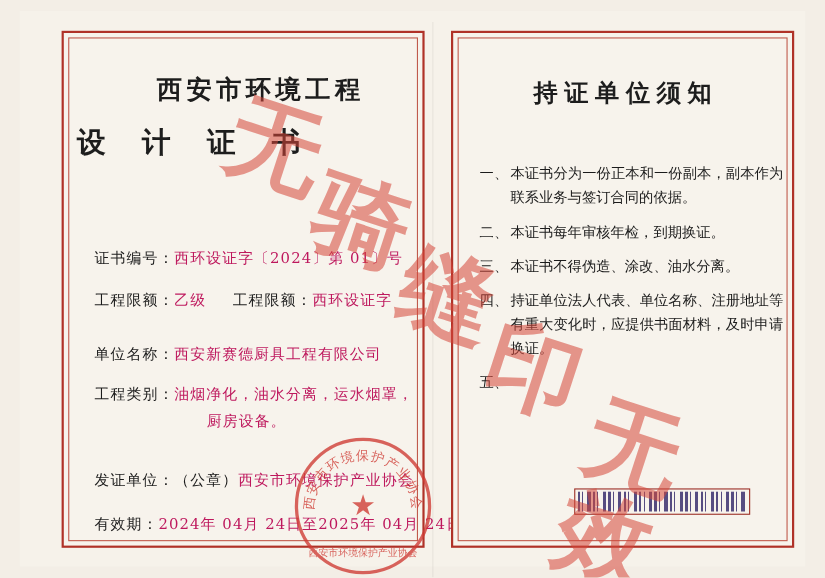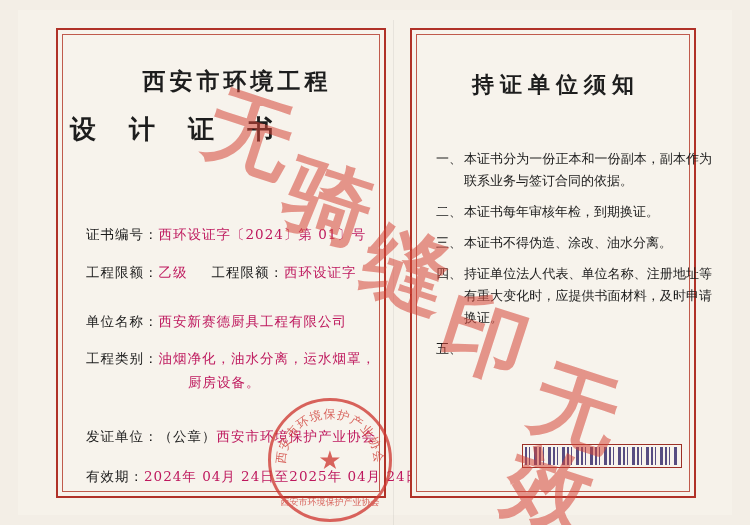--- a/index.html
+++ b/index.html
@@ -31,21 +31,21 @@
     box-sizing:border-box;
   }
   .panel:before{
     content:"";
     position:absolute;
     left:4px;top:4px;right:4px;bottom:4px;
     border:1px solid #c05a4c;
     pointer-events:none;
   }
   .panel-left{left:38px;width:330px;}
-  .panel-right{left:392px;width:286px;}
+  .panel-right{left:392px;width:312px;}
 
   
   .title-main{
     position:absolute;
     top:36px;left:0;width:100%;
     text-align:center;
     font-family:"DejaVu Serif", serif;
     font-weight:bold;
     font-size:23px;
     letter-spacing:4px;

